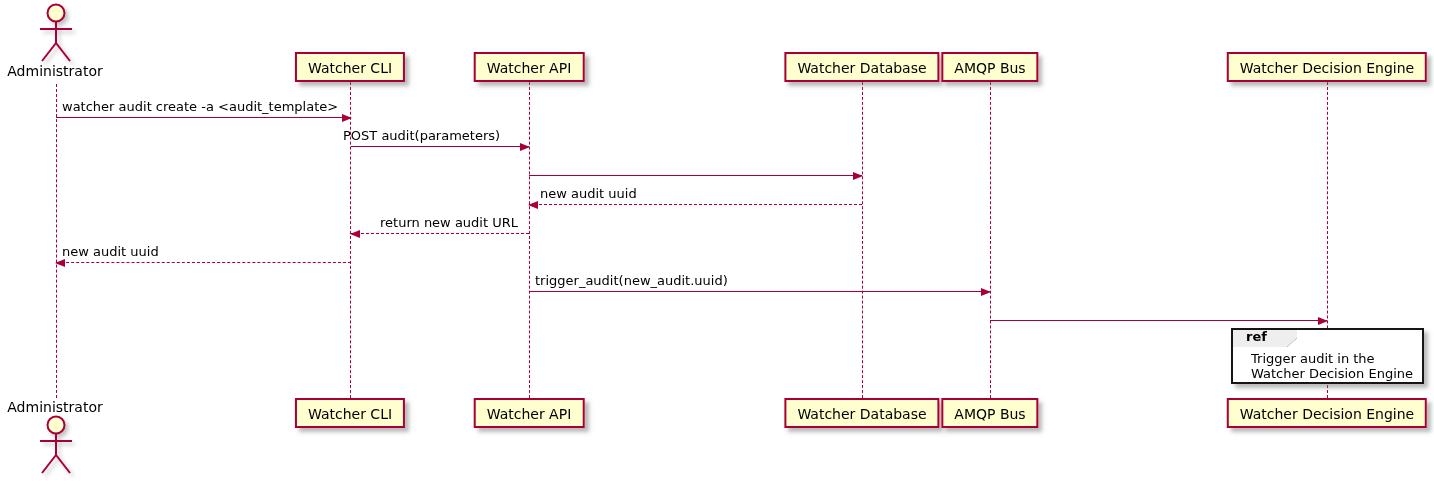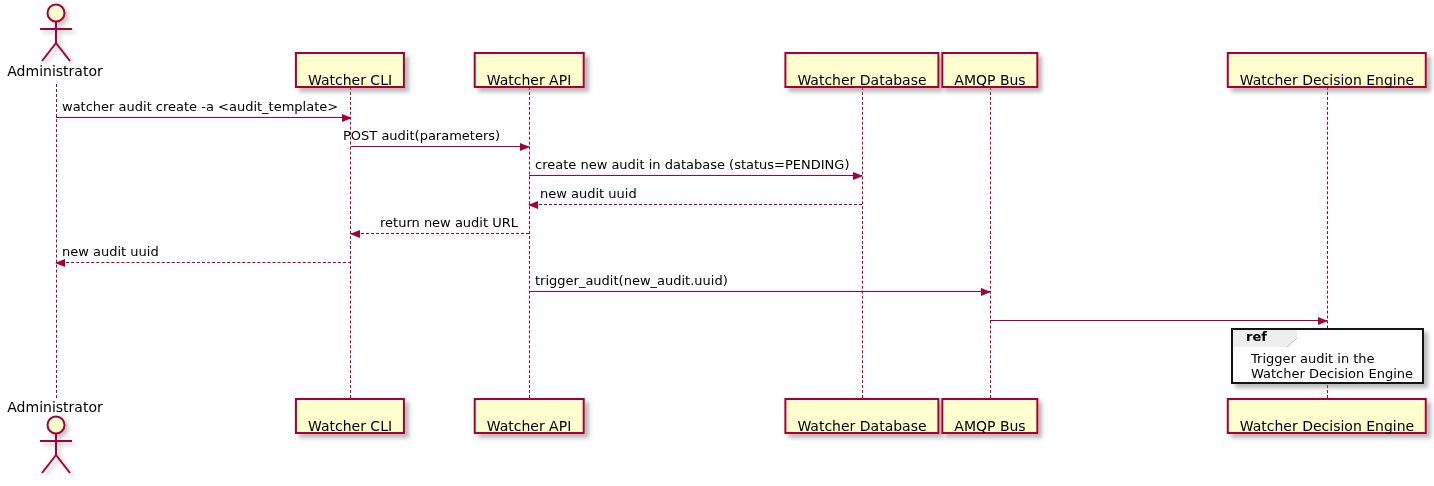--- a/index.html
+++ b/index.html
@@ -19,21 +19,21 @@
     top:82px;height:316px;
   }
   
   .pbox{
     position:absolute;
     transform:translateX(-50%);
     background:#FEFECE;
     border:2px solid #A80036;
     box-sizing:border-box;
     height:30px;
-    padding:16px 11px;
+    padding:4px 11px;
     font-size:14px;
     line-height:20px;
     white-space:nowrap;
     box-shadow:4px 4px 4px rgba(120,120,120,.5);
     z-index:3;
   }
   .pbox.top{top:52px;}
   .pbox.bottom{top:398px;}
   
   .actor-label{
@@ -152,21 +152,20 @@
   <div class="msg-label" style="left:62px;top:99px;">watcher audit create -a &lt;audit_template&gt;</div>
   <div class="msg-line" style="left:56px;top:117px;width:295px;">
     <span class="head right"></span>
   </div>
 
   <div class="msg-label" style="left:343px;top:128px;">POST audit(parameters)</div>
   <div class="msg-line" style="left:351px;top:146px;width:178px;">
     <span class="head right"></span>
   </div>
 
-  <div class="msg-label" style="left:535px;top:157px;">create new audit in database (status=PENDING)</div>
   <div class="msg-line" style="left:529px;top:175px;width:333px;">
     <span class="head right"></span>
   </div>
 
   <div class="msg-label" style="left:540px;top:186px;">new audit uuid</div>
   <div class="msg-line dashed" style="left:529px;top:204px;width:333px;">
     <span class="head left"></span>
   </div>
 
   <div class="msg-label" style="left:360px;top:215px;margin-left:20px;">return new audit URL</div>

